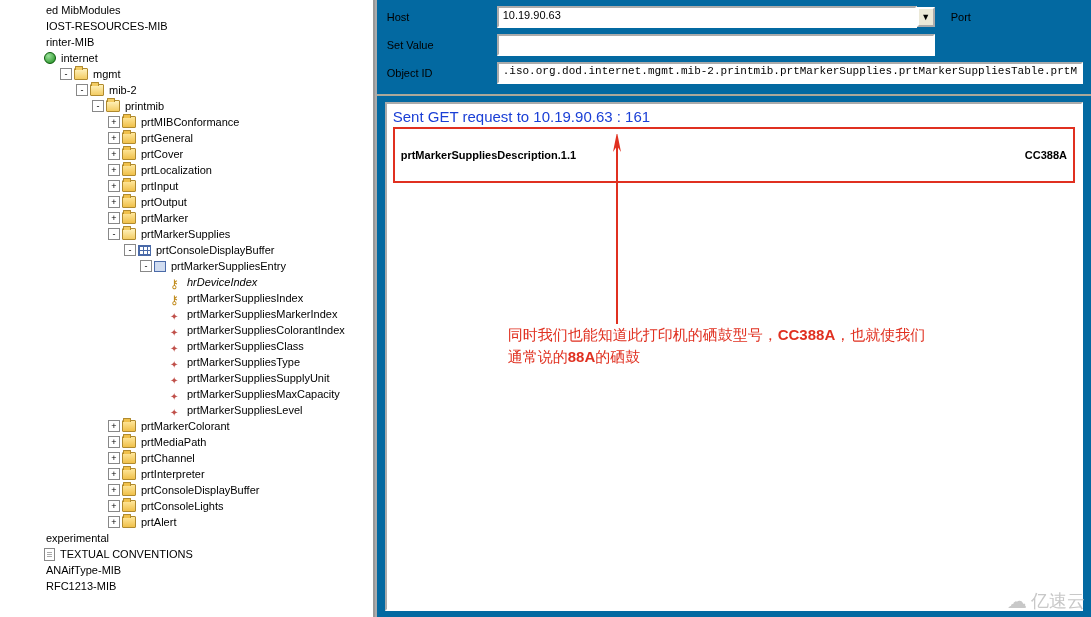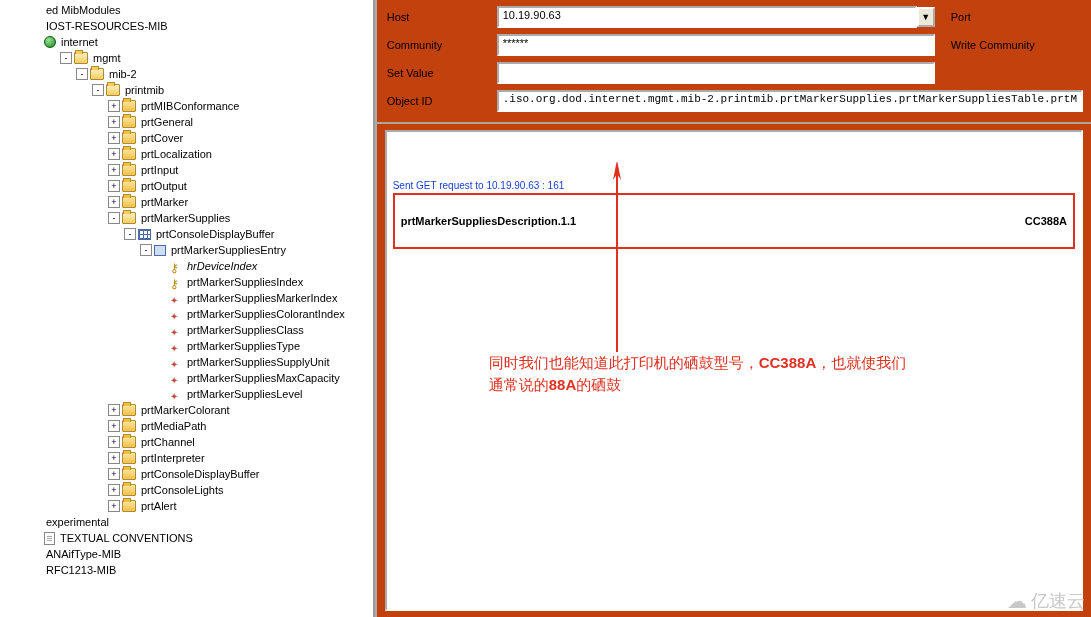--- a/index.html
+++ b/index.html
@@ -20,21 +20,21 @@
     height: 100%;
     background: #fff;
     border-right: 2px solid #999;
     overflow: hidden;
     padding-top: 2px;
     padding-left: 44px;
   }
   .right-pane {
     flex: 1;
     height: 100%;
-    background: #c2410c;
+    background: #0369a1;
     border-left: 2px inset #fff;
     display: flex;
     flex-direction: column;
     position: relative;
   }
   
   .tree { font-size: 11px; line-height: 16px; color: #000; }
   .row { display: flex; align-items: center; height: 16px; white-space: nowrap; }
   .ind { display: inline-block; width: 16px; height: 16px; flex: 0 0 auto; }
   .tw { display:inline-flex; width:12px; height:12px; border:1px solid #888; background:#fff; align-items:center; justify-content:center; font-size:9px; line-height:9px; margin-right:2px; color:#000;}
@@ -75,40 +75,43 @@
   
   .out-area {
     margin: 6px 8px;
     flex:1;
     background:#fff;
     border: 2px inset #fff;
     padding: 4px 6px;
     position:relative;
     overflow:hidden;
   }
-  .out-msg { color:#1a3fd6; font-size:10px; margin-bottom:2px;margin-top:44px; }
+  .out-msg { color:#1a3fd6; font-size:15px; margin-bottom:2px; }
   .out-row { display:flex; justify-content:space-between; font-weight:bold; padding:20px 6px; border:2px solid #e03020; }
   .arrow-svg { position:absolute; left:200px; top:30px; pointer-events:none; }
-  .anno { position:absolute; left:102px; top:220px; width:520px; color:#e03020; font-size:15px; line-height:22px; font-family: "Microsoft YaHei", Arial, sans-serif; }
+  .anno { position:absolute; left:121px; top:220px; width:520px; color:#e03020; font-size:15px; line-height:22px; font-family: "Microsoft YaHei", Arial, sans-serif; }
   .anno .b { font-weight:bold; }
   .watermark { position:absolute; right:6px; bottom:4px; color:#c8c8c8; font-size:18px; font-family: "Microsoft YaHei", Arial; display:flex; align-items:center; gap:4px; }
   .watermark .cloud { font-size:20px; }
 </style>
 </head>
 <body>
 
 <div class="main-split">
 
   <div class="left-pane">
     <div class="tree">
       <div class="row">
           <span class="lbl">ed MibModules</span>
         </div>
       <div class="row">
           <span class="lbl">IOST-RESOURCES-MIB</span>
+        </div>
+      <div class="row">
+          <span class="lbl">rinter-MIB</span>
         </div>
       <div class="row">
           <span class="ic globe"></span>
           <span class="lbl">internet</span>
         </div>
       <div class="row">
           <span class="ind"></span>
           <span class="tw">-</span>
           <span class="ic folder-open"></span>
           <span class="lbl">mgmt</span>
@@ -412,25 +415,20 @@
     </div>
   </div>
 
   <div class="right-pane">
     <div class="form-area">
       <div class="frow">
         <span class="flabel">Host</span>
         <span class="finput">10.19.90.63</span>
         <span class="dropbtn">▼</span>
         <span class="rlabel">Port</span>
-      </div>
-      <div class="frow">
-        <span class="flabel">Community</span>
-        <span class="finput" style="flex:0 0 438px">******</span>
-        <span class="rlabel">Write Community</span>
       </div>
       <div class="frow">
         <span class="flabel">Set Value</span>
         <span class="finput" style="flex:0 0 438px"></span>
       </div>
       <div class="frow">
         <span class="flabel">Object ID</span>
         <span class="finput mono" style="flex:1">.iso.org.dod.internet.mgmt.mib-2.printmib.prtMarkerSupplies.prtMarkerSuppliesTable.prtM</span>
       </div>
     </div>

